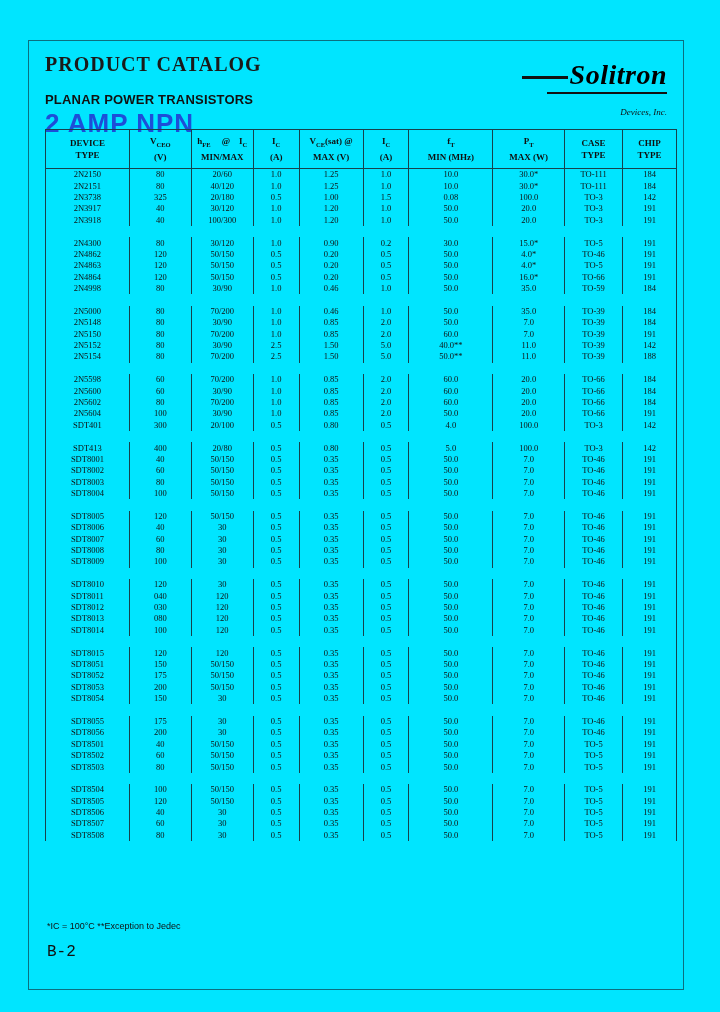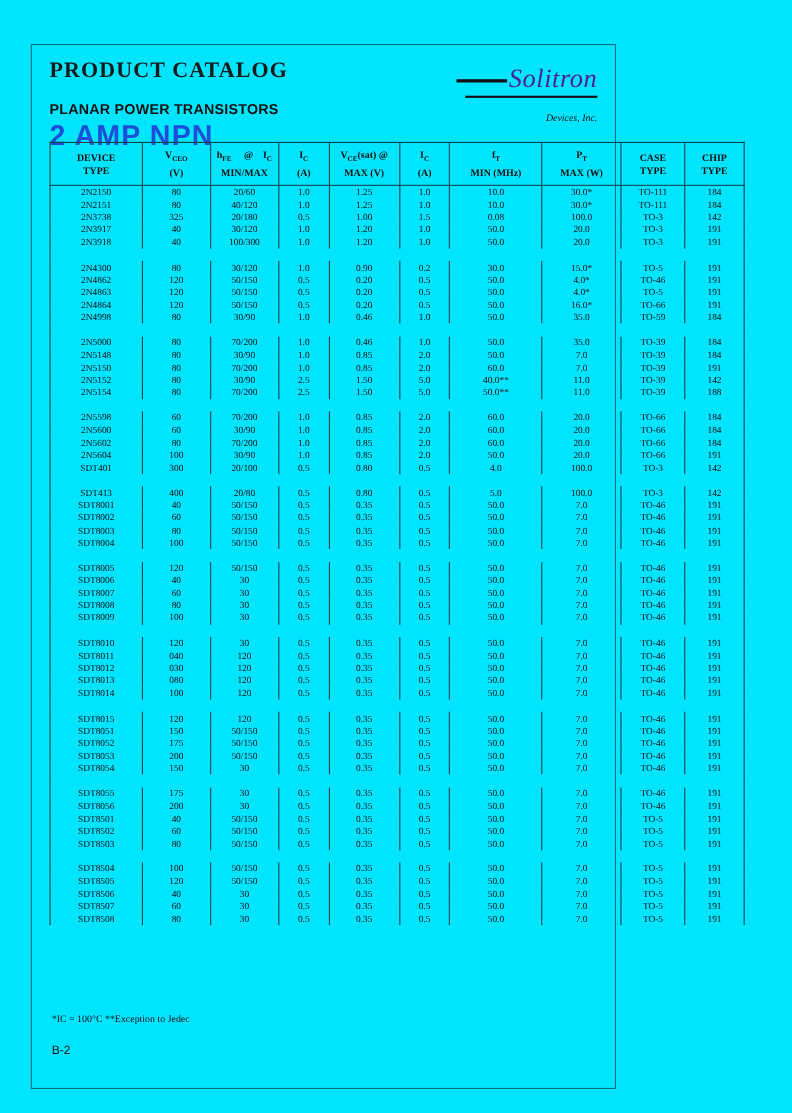--- a/index.html
+++ b/index.html
@@ -10,21 +10,21 @@
     overflow:hidden;
   }
   .page{
     position:relative;
     width:720px;height:1012px;
     box-sizing:border-box;
   }
   .sheet{
     position:absolute;
     left:28px;top:40px;
-    width:532px;height:950px;
+    width:656px;height:950px;
     background:#00e5ff;
     border:1px solid #0b6f80;
     box-sizing:border-box;
   }
   .header{
     position:absolute;left:16px;top:12px;right:16px;height:70px;
   }
   .cat-title{
     font-family:"Liberation Serif", serif;
     font-size:20px;letter-spacing:1px;font-weight:bold;
@@ -39,21 +39,21 @@
   .bigtitle{
     font-family:"Liberation Sans", sans-serif;
     font-size:26px;font-weight:bold;letter-spacing:1px;
     color:#1d4ed8;margin-top:1px;
   }
   .logo{
     position:absolute;right:0;top:6px;text-align:right;
   }
   .logo-main{
     font-family:"Liberation Serif", serif;
-    font-size:24px;font-weight:normal;font-style:italic;color:#4c1d95;
+    font-size:28px;font-weight:bold;font-style:italic;color:#000000;
     letter-spacing:0.5px;
   }
   .logo-bar{
     display:inline-block;width:46px;height:3px;background:#111;
     vertical-align:middle;margin-right:2px;
   }
   .logo-bar2{
     display:block;width:120px;height:2px;background:#111;margin-left:auto;margin-top:1px;
   }
   .logo-sub{
@@ -86,25 +86,25 @@
     border-left:1px solid #16424d;
     border-right:1px solid #16424d;
     border-top:none;border-bottom:none;
   }
   table.specs tr.grp-first td{border-top:none;}
   table.specs tbody tr td{height:11.4px;}
   .spacer td{height:9px;border-top:none;border-bottom:none;}
   .sub{font-size:6.5px;vertical-align:sub;}
   .footnotes{
     position:absolute;left:18px;bottom:58px;
-    font-size:9px;font-family:Liberation Serif, serif;color:#111;text-align:right;
+    font-size:9px;font-family:Liberation Sans, sans-serif;color:#111;text-align:right;
   }
   .pagenum{
     position:absolute;left:18px;bottom:28px;
-    font-size:11px;font-family:Liberation Sans, sans-serif;color:#111;
+    font-size:16px;font-family:Liberation Mono, monospace;color:#111;
   }
   .colw-dev{width:84px;}
   .colw-v{width:62px;}
   .colw-hfe{width:62px;}
   .colw-ic{width:46px;}
   .colw-vce{width:64px;}
   .colw-ic2{width:46px;}
   .colw-ft{width:84px;}
   .colw-pt{width:72px;}
   .colw-case{width:58px;}

